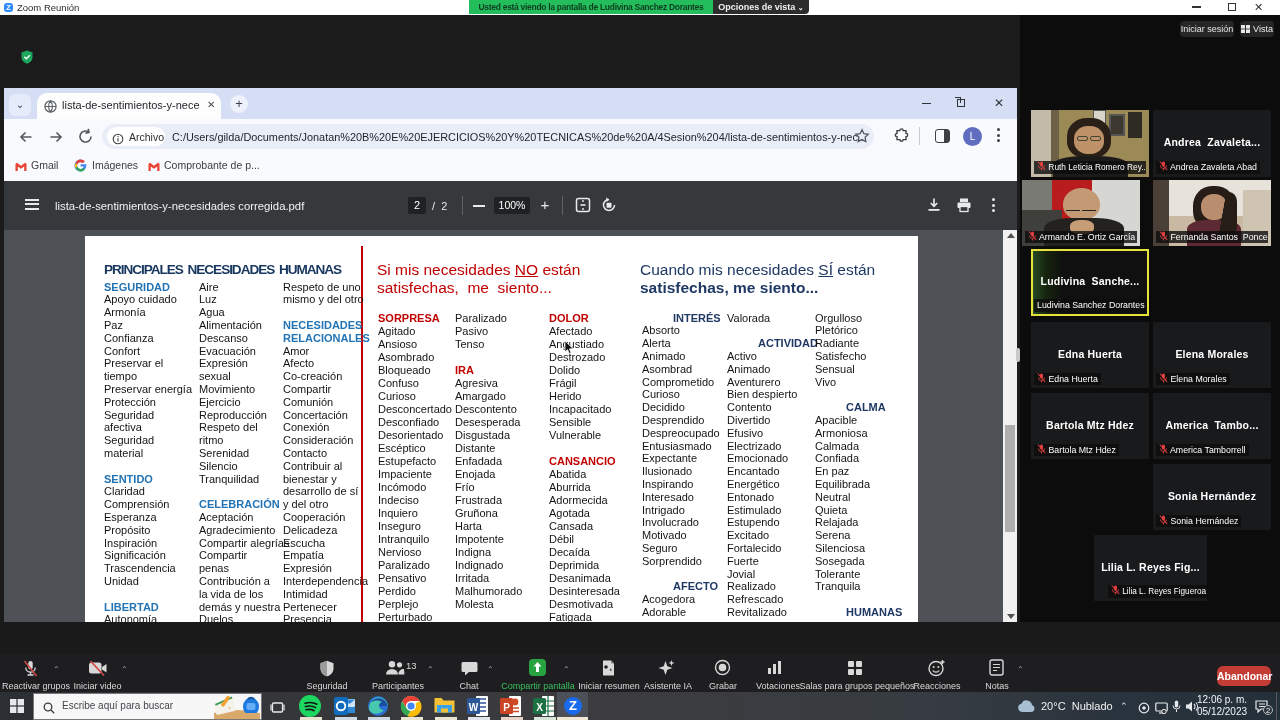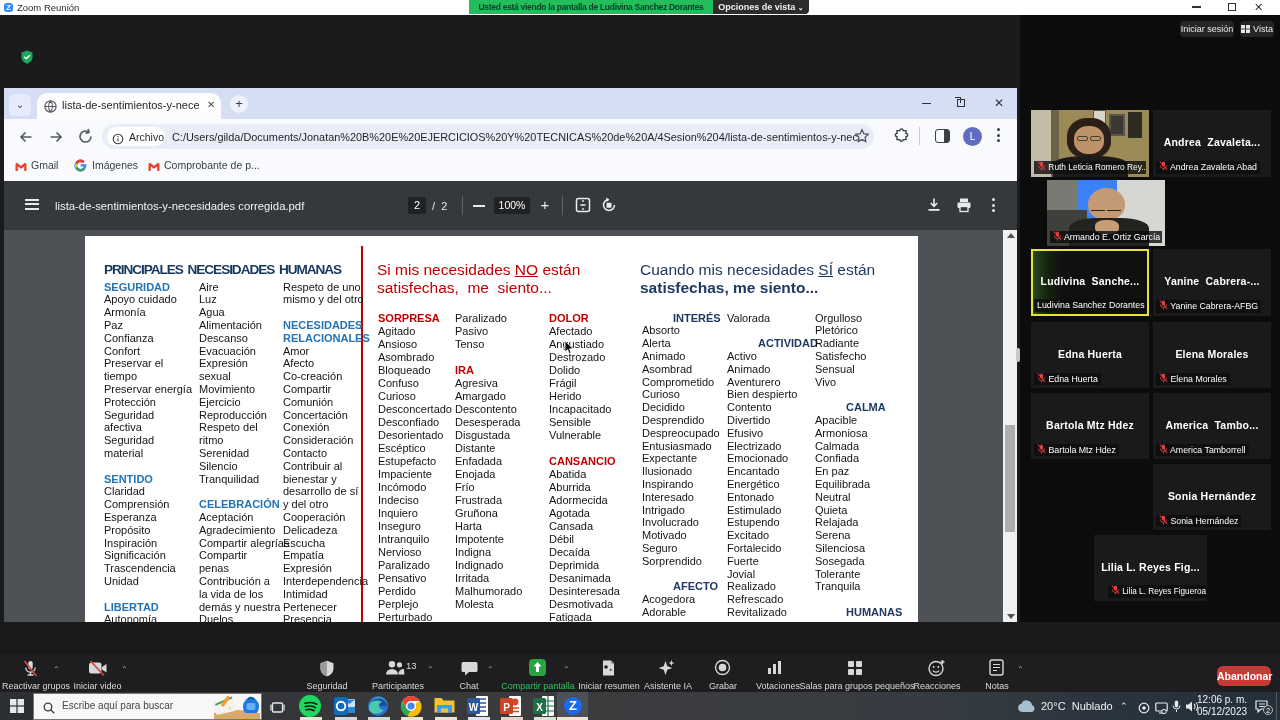--- a/index.html
+++ b/index.html
@@ -263,51 +263,57 @@
 
     <div class="tile" style="left:133px;top:95px;">
       <div class="tname">Andrea&nbsp; Zavaleta...</div>
       <div class="tlabel"><svg width="9" height="10" viewBox="0 0 9 10" style="vertical-align:-1px;">
             <rect x="3" y="0.5" width="3" height="5" rx="1.5" fill="#e04040"></rect>
             <path d="M1.5 4.5 a3 3 0 0 0 6 0 M4.5 7.5 V9.5" stroke="#e04040" stroke-width="0.9" fill="none"></path>
             <line x1="0.8" y1="0.5" x2="8.2" y2="9" stroke="#e04040" stroke-width="1.1"></line>
           </svg> Andrea Zavaleta Abad</div>
     </div>
 
-    <div class="tile" style="left:27px;top:164.5px;background:#3b82f6;">
+    <div class="tile" style="left:2px;top:164.5px;background:#b91c1c;">
       <div class="abs" style="left:0;top:0;width:30px;height:66.5px;background:#7a7a74;"></div>
       <div class="abs" style="left:0;top:30px;width:40px;height:37px;background:#3f3f3b;"></div>
       <div class="abs" style="left:70px;top:0;width:48px;height:66.5px;background:#d6d6d2;"></div>
       <div class="abs" style="left:41px;top:8px;width:37px;height:32px;border-radius:50% 50% 45% 45%;background:#c39a74;"></div>
       <div class="abs" style="left:44px;top:26px;width:14px;height:5px;border-bottom:1.6px solid #222;"></div>
       <div class="abs" style="left:60px;top:26px;width:14px;height:5px;border-bottom:1.6px solid #222;"></div>
       <div class="abs" style="left:22px;top:38px;width:80px;height:29px;border-radius:35% 35% 0 0;background:#23221f;"></div>
       <div class="abs" style="left:48px;top:40px;width:24px;height:14px;border-radius:40%;background:#c79d76;"></div>
       <div class="tlabel"><svg width="9" height="10" viewBox="0 0 9 10" style="vertical-align:-1px;">
             <rect x="3" y="0.5" width="3" height="5" rx="1.5" fill="#e04040"></rect>
             <path d="M1.5 4.5 a3 3 0 0 0 6 0 M4.5 7.5 V9.5" stroke="#e04040" stroke-width="0.9" fill="none"></path>
             <line x1="0.8" y1="0.5" x2="8.2" y2="9" stroke="#e04040" stroke-width="1.1"></line>
           </svg> Armando E. Ortiz García</div>
     </div>
 
+    <div class="tile" style="left:133px;top:164.5px;background:#e7e3da;">
+      <div class="abs" style="left:0;top:0;width:16px;height:66.5px;background:#4a4038;"></div>
+      <div class="abs" style="left:16px;top:36px;width:102px;height:31px;background:#c9b9a2;"></div>
+      <div class="abs" style="left:90px;top:10px;width:28px;height:57px;background:#cfc4b2;"></div>
+      <div class="abs" style="left:40px;top:6px;width:42px;height:44px;border-radius:45% 45% 42% 42%;background:#261d17;"></div>
+      <div class="abs" style="left:48px;top:14px;width:26px;height:26px;border-radius:46%;background:#b98e6e;"></div>
+      <div class="abs" style="left:34px;top:40px;width:54px;height:27px;border-radius:35% 35% 0 0;background:#5d2a33;"></div>
+      <div class="abs" style="left:44px;top:12px;width:40px;height:48px;border-radius:40% 20% 30% 30%;background:linear-gradient(100deg,rgba(38,29,23,0) 60%,rgba(38,29,23,1) 61%);"></div>
+      <div class="tlabel"><svg width="9" height="10" viewBox="0 0 9 10" style="vertical-align:-1px;">
+            <rect x="3" y="0.5" width="3" height="5" rx="1.5" fill="#e04040"></rect>
+            <path d="M1.5 4.5 a3 3 0 0 0 6 0 M4.5 7.5 V9.5" stroke="#e04040" stroke-width="0.9" fill="none"></path>
+            <line x1="0.8" y1="0.5" x2="8.2" y2="9" stroke="#e04040" stroke-width="1.1"></line>
+          </svg> Fernanda Santos&nbsp; Ponce</div>
+    </div>
 
     <div class="tile" style="left:11px;top:234px;background:#101010;border:2px solid #e6e33c;">
       <div class="abs" style="left:0;top:0;width:30px;height:63px;background:linear-gradient(90deg,#274a24 0%,#16240f 45%,rgba(16,16,16,0) 100%);"></div>
       <div class="tname">Ludivina&nbsp; Sanche...</div>
       <div class="tlabel" style="left:1px;bottom:2px;">Ludivina Sanchez Dorantes</div>
     </div>
 
-    <div class="tile" style="left:133px;top:234px;">
-      <div class="tname">Yanine&nbsp; Cabrera-...</div>
-      <div class="tlabel"><svg width="9" height="10" viewBox="0 0 9 10" style="vertical-align:-1px;">
-            <rect x="3" y="0.5" width="3" height="5" rx="1.5" fill="#e04040"></rect>
-            <path d="M1.5 4.5 a3 3 0 0 0 6 0 M4.5 7.5 V9.5" stroke="#e04040" stroke-width="0.9" fill="none"></path>
-            <line x1="0.8" y1="0.5" x2="8.2" y2="9" stroke="#e04040" stroke-width="1.1"></line>
-          </svg> Yanine Cabrera-AFBG</div>
-    </div>
 
     <div class="tile" style="left:11px;top:306.8px;">
       <div class="tname">Edna Huerta</div>
       <div class="tlabel"><svg width="9" height="10" viewBox="0 0 9 10" style="vertical-align:-1px;">
             <rect x="3" y="0.5" width="3" height="5" rx="1.5" fill="#e04040"></rect>
             <path d="M1.5 4.5 a3 3 0 0 0 6 0 M4.5 7.5 V9.5" stroke="#e04040" stroke-width="0.9" fill="none"></path>
             <line x1="0.8" y1="0.5" x2="8.2" y2="9" stroke="#e04040" stroke-width="1.1"></line>
           </svg> Edna Huerta</div>
     </div>
     <div class="tile" style="left:133px;top:306.8px;">

